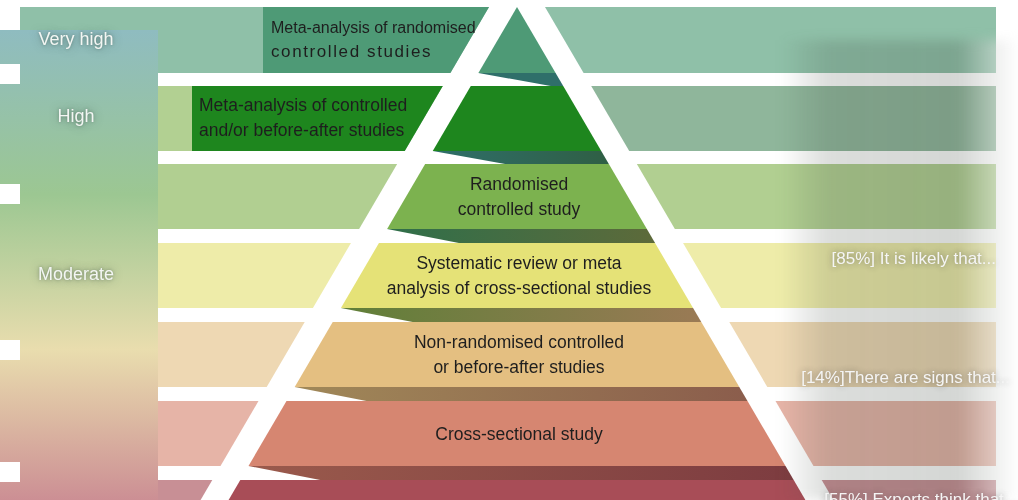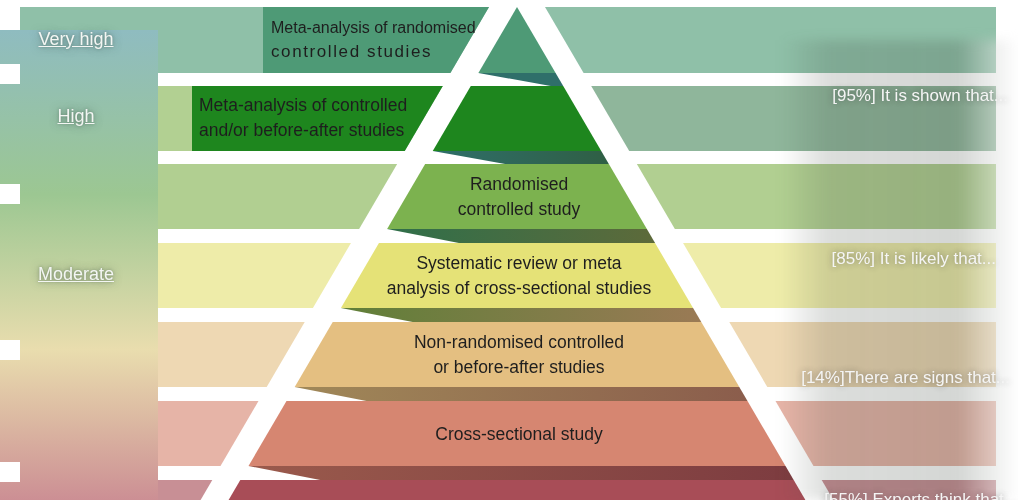--- a/index.html
+++ b/index.html
@@ -1,21 +1,21 @@
 <!DOCTYPE html>
 <html><head>
 <meta charset="utf-8">
 <style>
   html, body { margin:0; padding:0; background:#ffffff; }
   body { width:1018px; height:500px; overflow:hidden; position:relative;
          font-family:"Liberation Sans", "DejaVu Sans", sans-serif; }
   #stage { position:absolute; left:0; top:0; width:1018px; height:448px; }
   svg text { font-family:"Liberation Sans", "DejaVu Sans", sans-serif; }
   .lvl-label { position:absolute; left:0; width:152px; text-align:center; color:#f3f6f3;
-               font-size:18px; text-shadow:0 0 8px rgba(60,80,70,0.55), 0 0 3px rgba(60,80,70,0.4);text-decoration:underline; }
+               font-size:18px; text-shadow:0 0 8px rgba(60,80,70,0.55), 0 0 3px rgba(60,80,70,0.4); }
   .claim { position:absolute; right:8px; color:#f5f5f5; font-size:17px; white-space:nowrap;
            text-shadow:0 0 6px rgba(40,40,40,0.45); }
   .notch { position:absolute; left:0; width:20px; height:20px; background:#ffffff; }
   #right-shade { position:absolute; left:780px; top:40px; width:238px; height:460px;
                  background:linear-gradient(90deg, rgba(255,255,255,0) 0%, rgba(60,70,60,0.18) 20%, rgba(60,70,60,0.22) 75%, rgba(255,255,255,0.6) 100%);
                  filter:blur(6px); pointer-events:none; }
 </style>
 </head>
 <body>
 
@@ -109,17 +109,16 @@
 
   <div class="notch" style="top:64px"></div>
   <div class="notch" style="top:184px"></div>
   <div class="notch" style="top:340px"></div>
   <div class="notch" style="top:462px"></div>
 
   <div class="lvl-label" style="top:29px">Very high</div>
   <div class="lvl-label" style="top:264px">Moderate</div>
   <div class="lvl-label" style="top:106px">High</div>
 
-  <div class="claim" style="top:86px;right:10px">[95%] It is shown that...</div>
   <div class="claim" style="top:249px;right:22px">[85%] It is likely that...</div>
   <div class="claim" style="top:368px;right:8px">[14%]There are signs that...</div>
   <div class="claim" style="top:490px;right:0px">[55%] Experts think that...</div>
 </div>
 
 </body></html>

